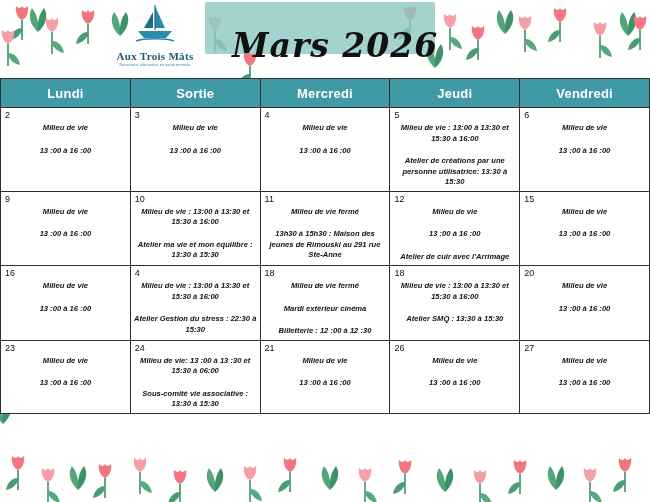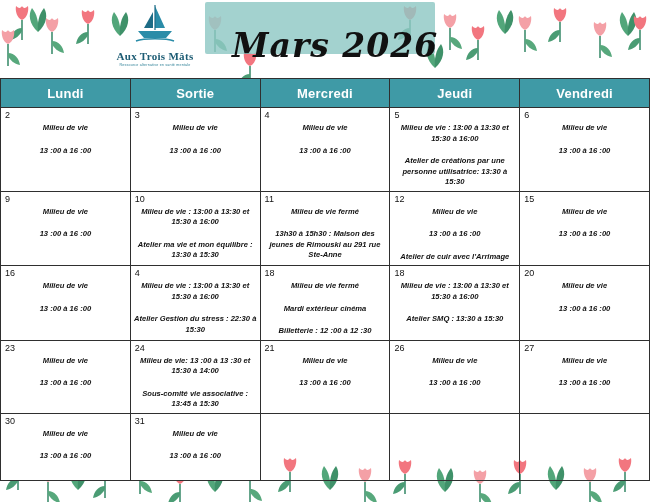--- a/index.html
+++ b/index.html
@@ -352,22 +352,22 @@
         <td class="">
           <div class="daynum">23</div>
           <div class="events">
             <div class="ev">Milieu de vie</div>
             <div class="ev">13 :00 à 16 :00</div>
           </div>
         </td>
         <td class="">
           <div class="daynum">24</div>
           <div class="events">
-            <div class="ev">Milieu de vie: 13 :00 à 13 :30 et 15:30 à 14:00</div>
-            <div class="ev">Sous-comité vie associative : 13:45 à 15:30</div>
+            <div class="ev">Milieu de vie: 13 :00 à 13 :30 et 15:30 à 06:00</div>
+            <div class="ev">Sous-comité vie associative : 13:30 à 15:30</div>
           </div>
         </td>
         <td class="">
           <div class="daynum">21</div>
           <div class="events">
             <div class="ev">Milieu de vie</div>
             <div class="ev">13 :00 à 16 :00</div>
           </div>
         </td>
         <td class="">
@@ -377,34 +377,15 @@
             <div class="ev">13 :00 à 16 :00</div>
           </div>
         </td>
         <td class="">
           <div class="daynum">27</div>
           <div class="events">
             <div class="ev">Milieu de vie</div>
             <div class="ev">13 :00 à 16 :00</div>
           </div>
         </td>
-      </tr>
-      <tr>
-        <td class="">
-          <div class="daynum">30</div>
-          <div class="events">
-            <div class="ev">Milieu de vie</div>
-            <div class="ev">13 :00 à 16 :00</div>
-          </div>
-        </td>
-        <td class="">
-          <div class="daynum">31</div>
-          <div class="events">
-            <div class="ev">Milieu de vie</div>
-            <div class="ev">13 :00 à 16 :00</div>
-          </div>
-        </td>
-        <td class="empty"></td>
-        <td class="empty"></td>
-        <td class="empty"></td>
       </tr>
     </tbody>
 </table>
 
 </body></html>

